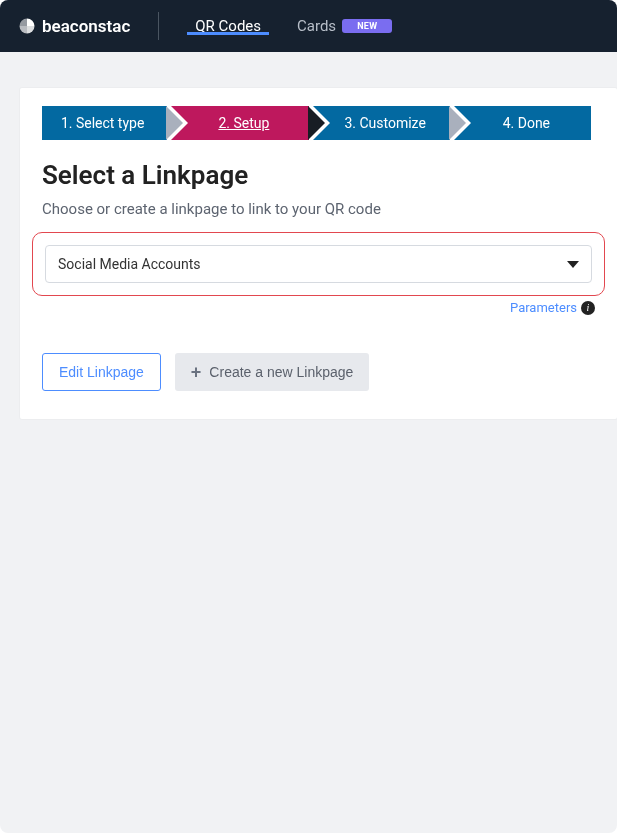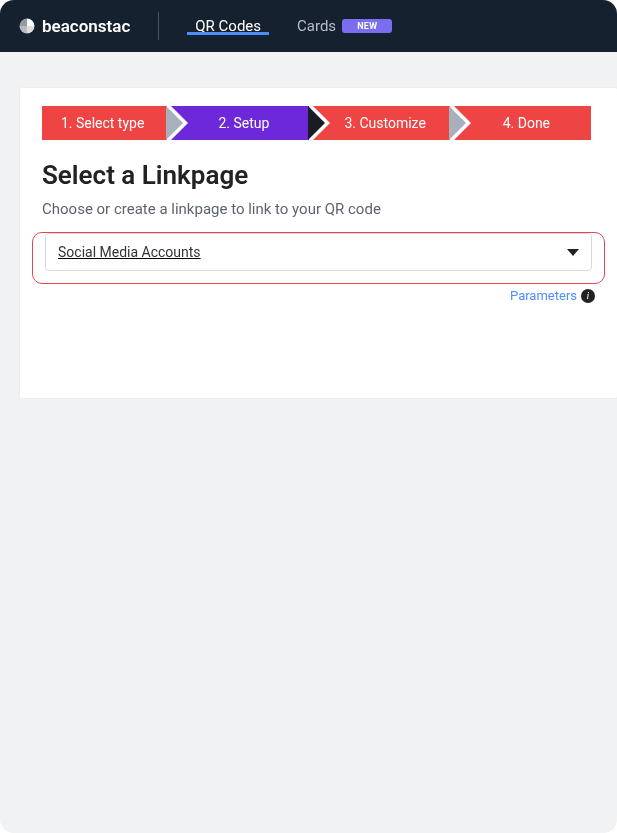--- a/index.html
+++ b/index.html
@@ -7,21 +7,21 @@
     font-family: -apple-system, BlinkMacSystemFont, "Segoe UI", Roboto, sans-serif;
     background: #fff;
     width: 617px;
     height: 833px;
     overflow: hidden;
   }
   .app-frame {
     width: 617px;
     height: 833px;
     background: #f1f2f4;
-    border-radius: 14px;
+    border-radius: 8px;
     overflow: hidden;
     position: relative;
   }
   .topbar {
     background: #16212f;
     height: 52px;
     display: flex;
     align-items: center;
     padding: 0 18px;
   }
@@ -92,21 +92,21 @@
   .stepper {
     display: flex;
     padding: 18px 22px 0 22px;
     font-size: 14px;
     color: #fff;
   }
   .step {
     position: relative;
     height: 34px;
     line-height: 34px;
-    background: #ef4444;
+    background: #0369a1;
     padding: 0 22px 0 30px;
     margin-right: 4px;
     flex: 1;
     text-align: center;
     white-space: nowrap;
   }
   .step:first-child { padding-left: 18px; }
   .step::after {
     content: "";
     position: absolute;
@@ -123,44 +123,44 @@
     left: 0;
     top: 0;
     border-top: 17px solid transparent;
     border-bottom: 17px solid transparent;
     border-left: 17px solid #fff;
     z-index: 1;
   }
   .step:first-child::before { display: none; }
   .step:last-child::after { display: none; }
   .step.active {
-    background: #6d28d9;
+    background: #be185d;
+    text-decoration: underline;
   }
   .step.active::after { border-left-color: #181d24; }
 
   .main-area {
     padding: 20px 22px 28px 22px;
   }
   .page-title {
     font-size: 26px;
     font-weight: 600;
     color: #222;
     margin-bottom: 10px;
   }
   .page-desc {
     font-size: 15px;
     color: #5d6470;
     margin-bottom: 14px;
   }
   .select-highlight {
     border: 1.5px solid #e2474f;
     border-radius: 10px;
-    padding: 0 12px 12px 12px;
+    padding: 12px 12px 12px 12px;
     margin: 0 -10px;
-    text-decoration: underline;
   }
   .select-box {
     border: 1px solid #d6dae0;
     border-radius: 4px;
     height: 38px;
     display: flex;
     align-items: center;
     justify-content: space-between;
     padding: 0 12px;
     cursor: pointer;
@@ -282,16 +282,25 @@
           <span>Social Media Accounts</span>
           <span class="caret-down"></span>
         </div>
       </div>
 
       <div class="param-row">
         <span class="param-link">Parameters</span>
         <span class="info-badge">i</span>
       </div>
 
+      <div class="btn-row">
+        <button class="btn btn-outline">
+          <span>Edit Linkpage</span>
+        </button>
+        <button class="btn btn-ghost">
+          <span class="plus-icon">+</span>
+          <span>Create a new Linkpage</span>
+        </button>
+      </div>
     </div>
   </div>
 
 </div>
 
 </body></html>

